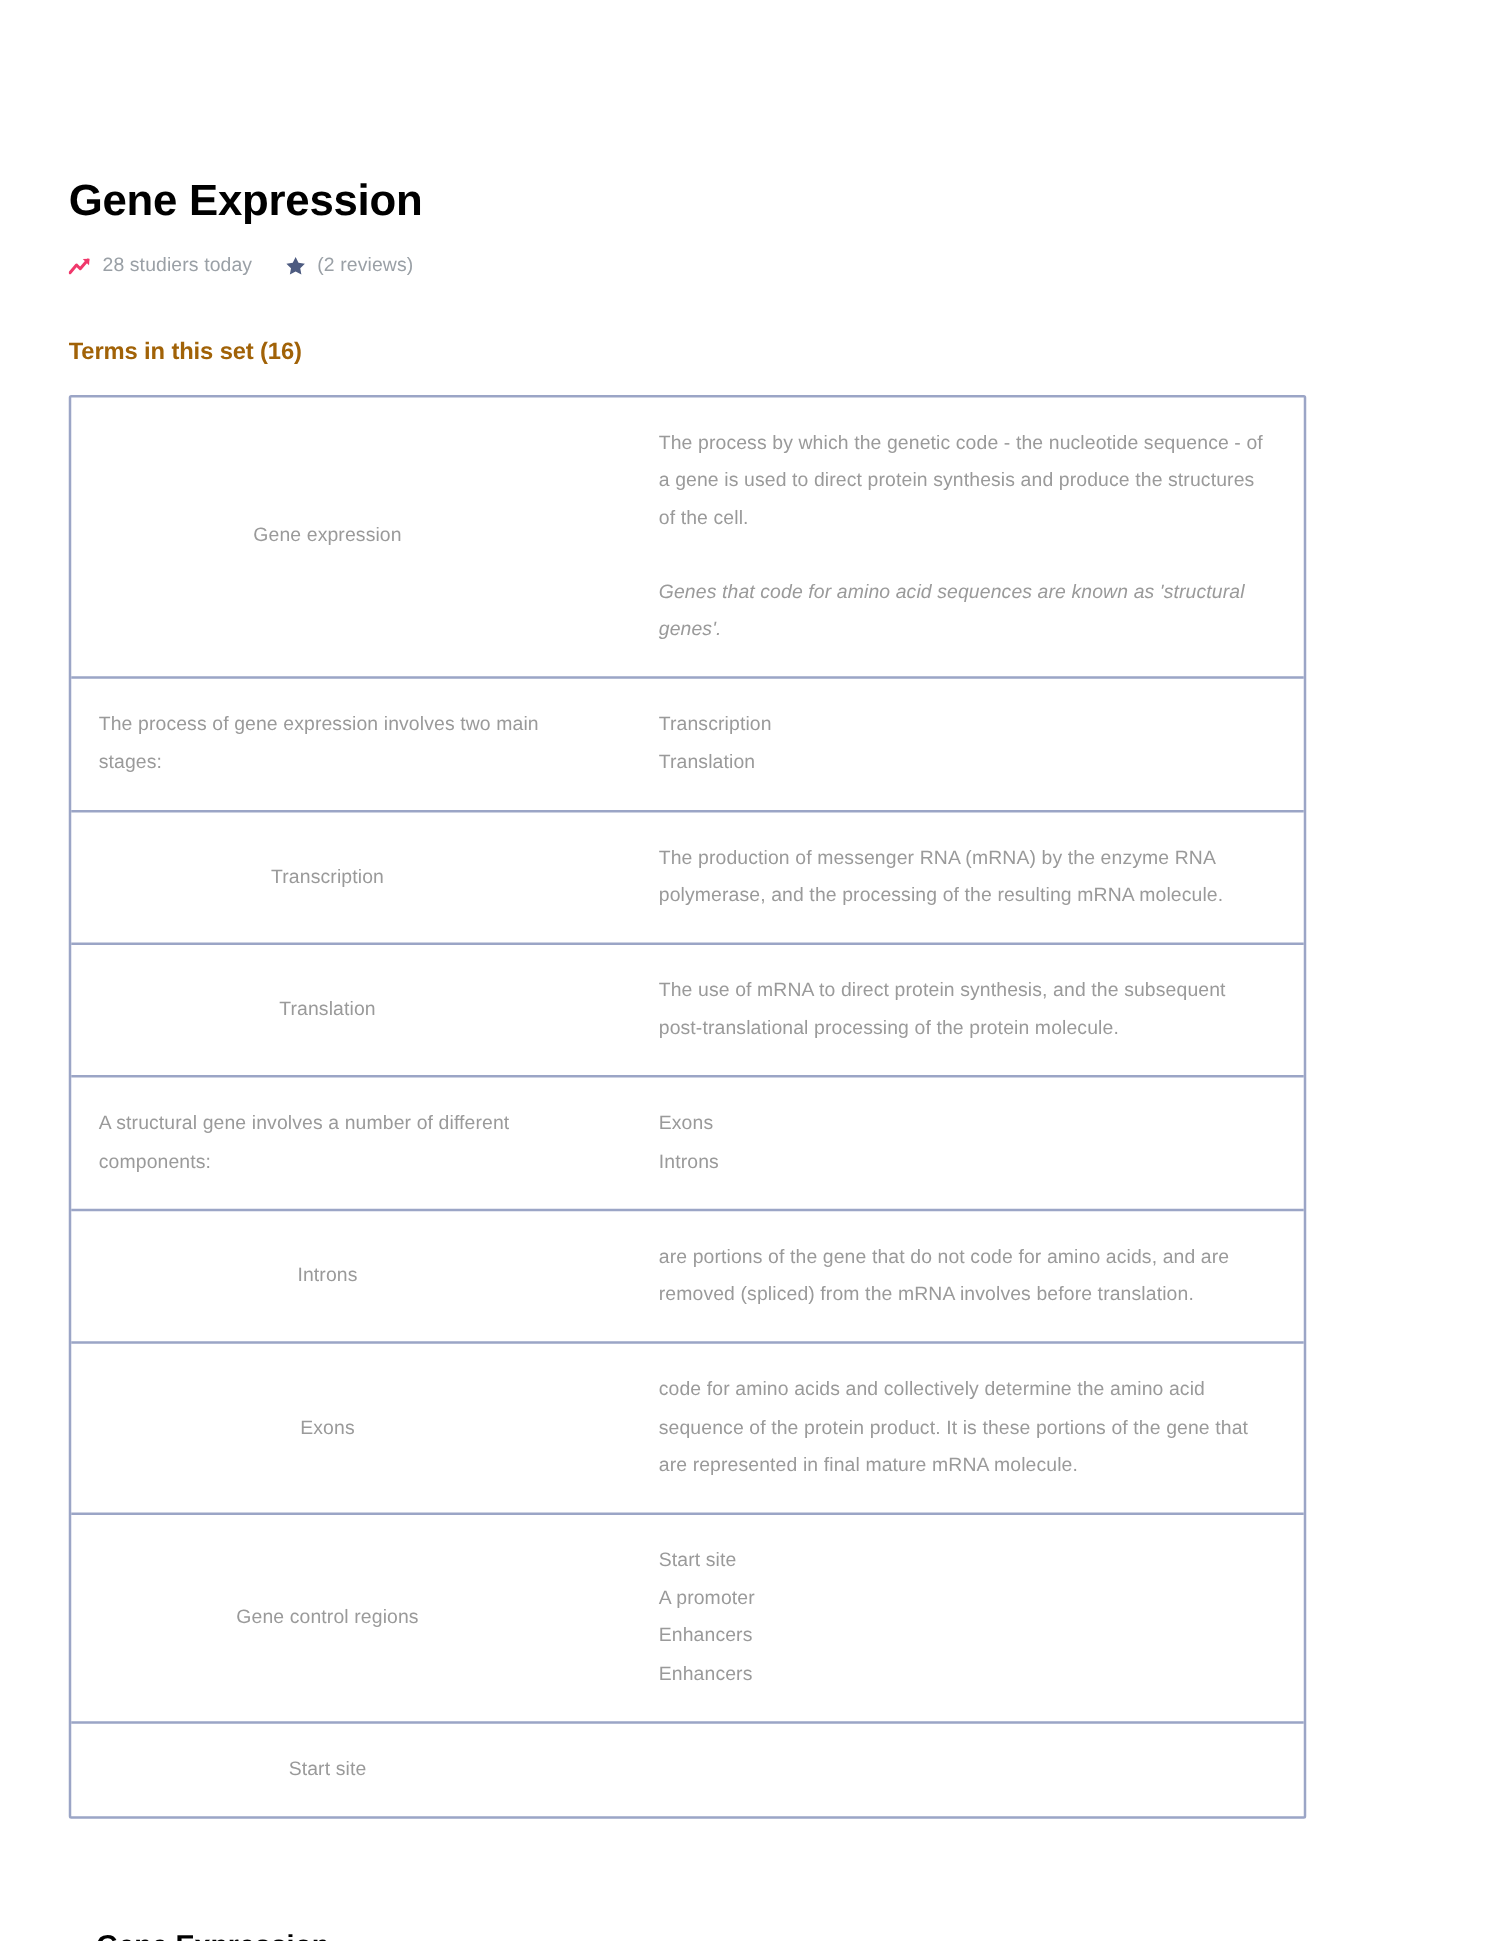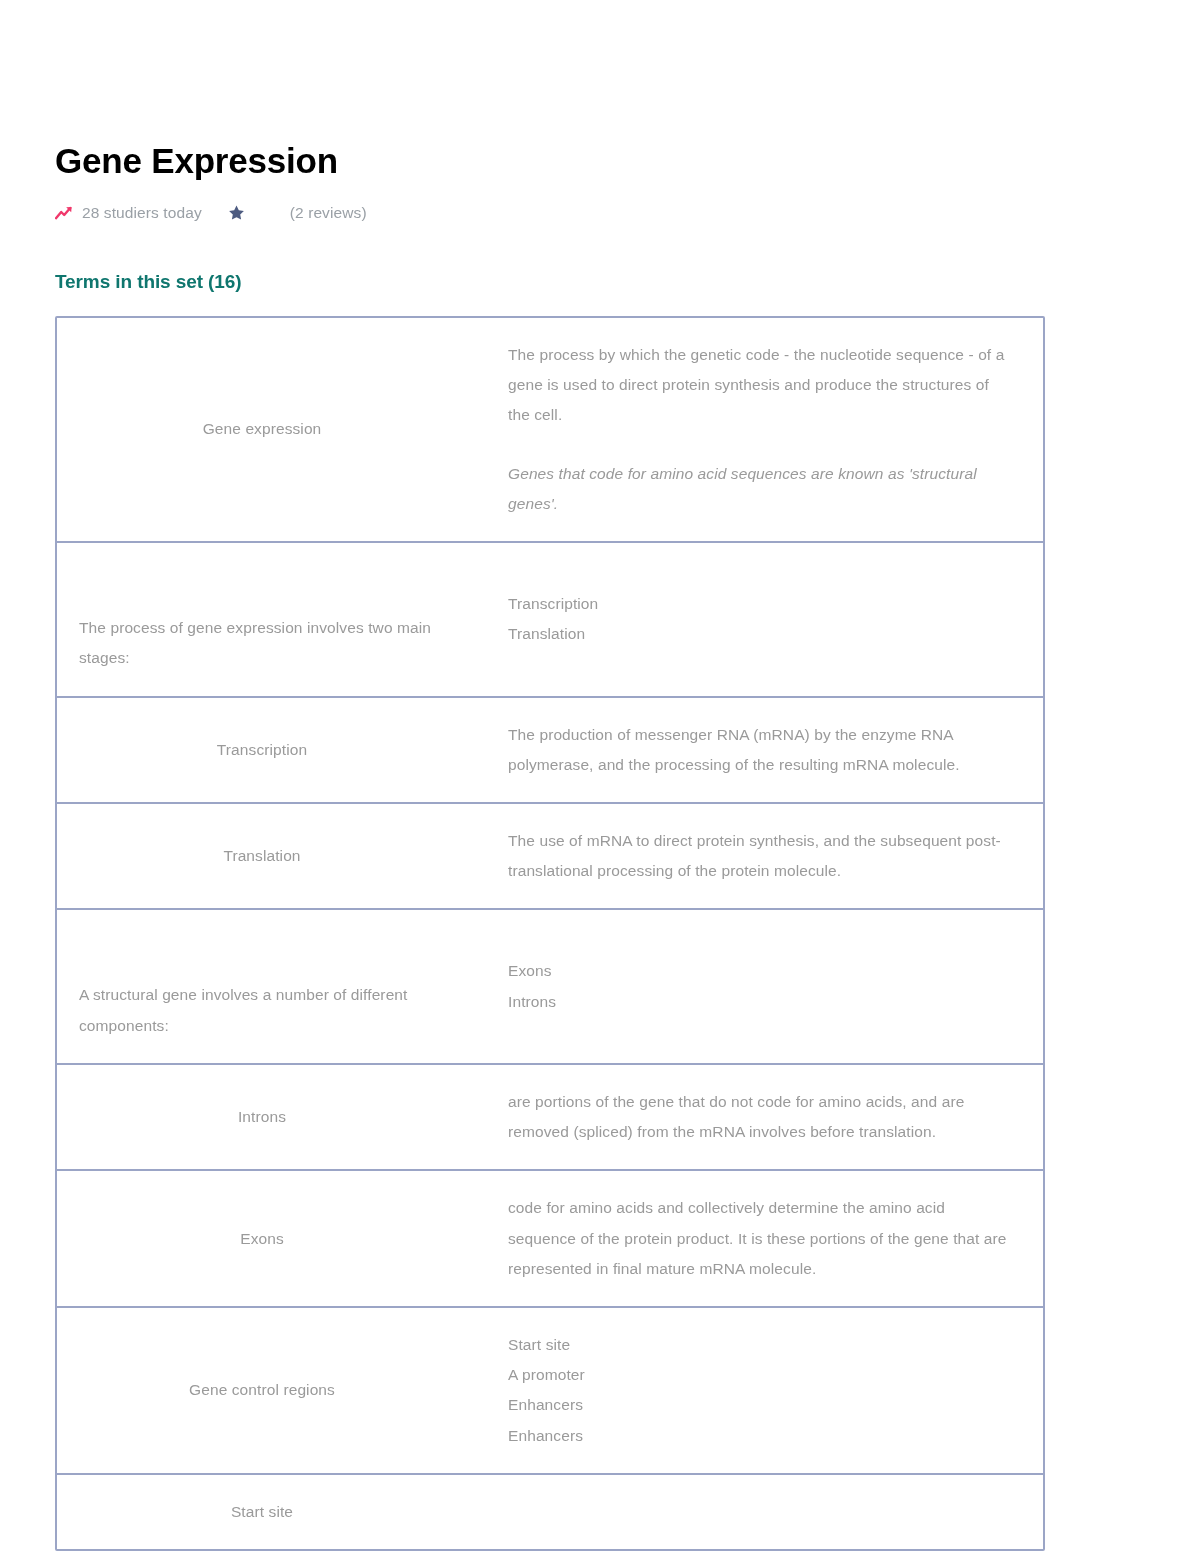--- a/index.html
+++ b/index.html
@@ -42,37 +42,37 @@
     gap: 0;
   }
   .meta-item {
     display: inline-flex;
     align-items: center;
     font-size: 15.5px;
     color: #9aa0a6;
     letter-spacing: 0.1px;
     justify-content: center;
   }
-  .meta-item + .meta-item { margin-left: 26px; gap: 36px; }
+  .meta-item + .meta-item { margin-left: 26px; }
   .meta-icon {
     display: inline-flex;
     align-items: center;
     justify-content: center;
     margin-right: 9px;
   }
   .trend-icon svg { display: block; }
   .star-icon svg { display: block; }
 
   
   .terms-heading {
     margin: 0;
     padding-top: 49px;
     font-size: 19px;
     font-weight: 700;
-    color: #0f766e;
+    color: #a16207;
     letter-spacing: -0.1px;
   }
 
   
   .terms-table {
     margin-top: 23px;
     border: 2px solid #9ba5c6;
     border-radius: 2px;
     background: #ffffff;
   }
@@ -89,27 +89,28 @@
     flex: 0 0 412px;
     display: flex;
     align-items: center;
     padding: 22px 24px 22px 22px;
     font-size: 15.5px;
     line-height: 1.95;
     color: #9a9a9a;
     letter-spacing: 0.1px;
   }
   .term-cell.center { justify-content: center; text-align: center; }
-  .term-cell.left   { justify-content: flex-start; text-align: left; margin-top: 48px; }
+  .term-cell.left   { justify-content: flex-start; text-align: left; }
 
   .def-wrap {
     flex: 1 1 auto;
     display: flex;
-    align-items: center;
+    align-items: flex-end;
     padding: 22px 30px 22px 0;
+    margin-left: 19px;
   }
   .def-bar {
     flex: 0 0 3px;
     width: 3px;
     background: #16181f;
     border-radius: 1px;
     margin-right: 36px;
   }
   .def-cell {
     flex: 1 1 auto;

